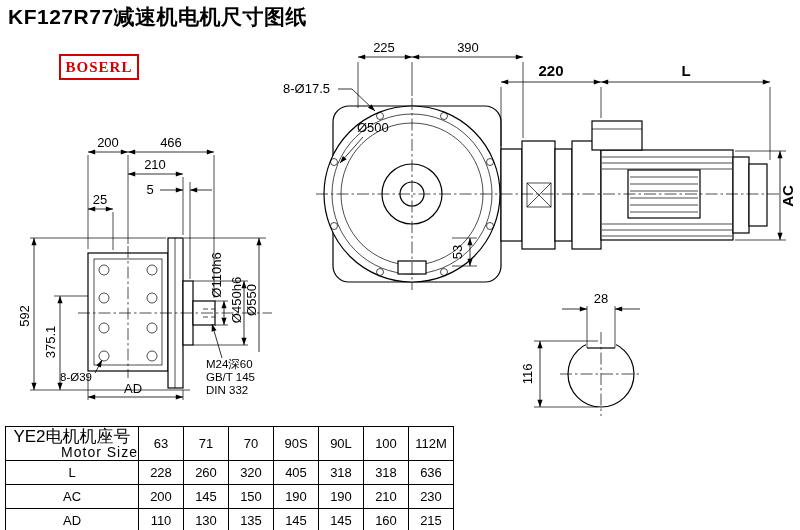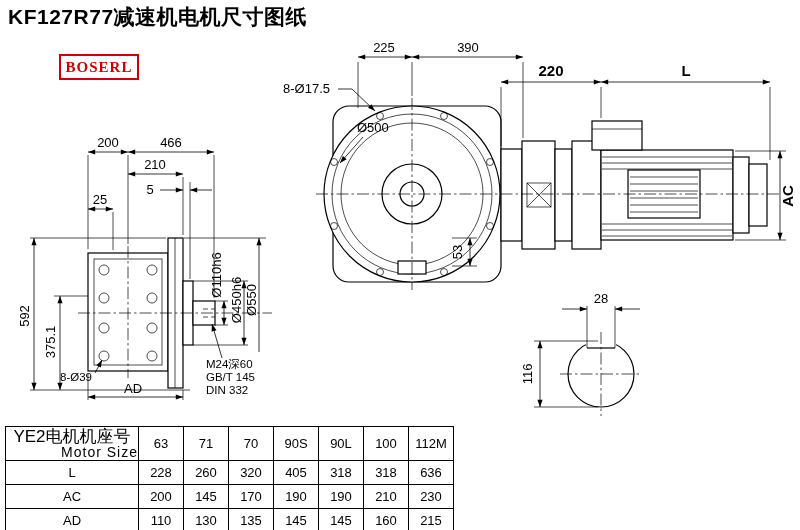--- a/index.html
+++ b/index.html
@@ -268,21 +268,21 @@
         <td class="val">320</td>
         <td class="val">405</td>
         <td class="val">318</td>
         <td class="val">318</td>
         <td class="val">636</td>
       </tr>
       <tr>
         <td class="first">AC</td>
         <td class="val">200</td>
         <td class="val">145</td>
-        <td class="val">170</td>
+        <td class="val">150</td>
         <td class="val">190</td>
         <td class="val">190</td>
         <td class="val">210</td>
         <td class="val">230</td>
       </tr>
       <tr>
         <td class="first">AD</td>
         <td class="val">110</td>
         <td class="val">130</td>
         <td class="val">135</td>

